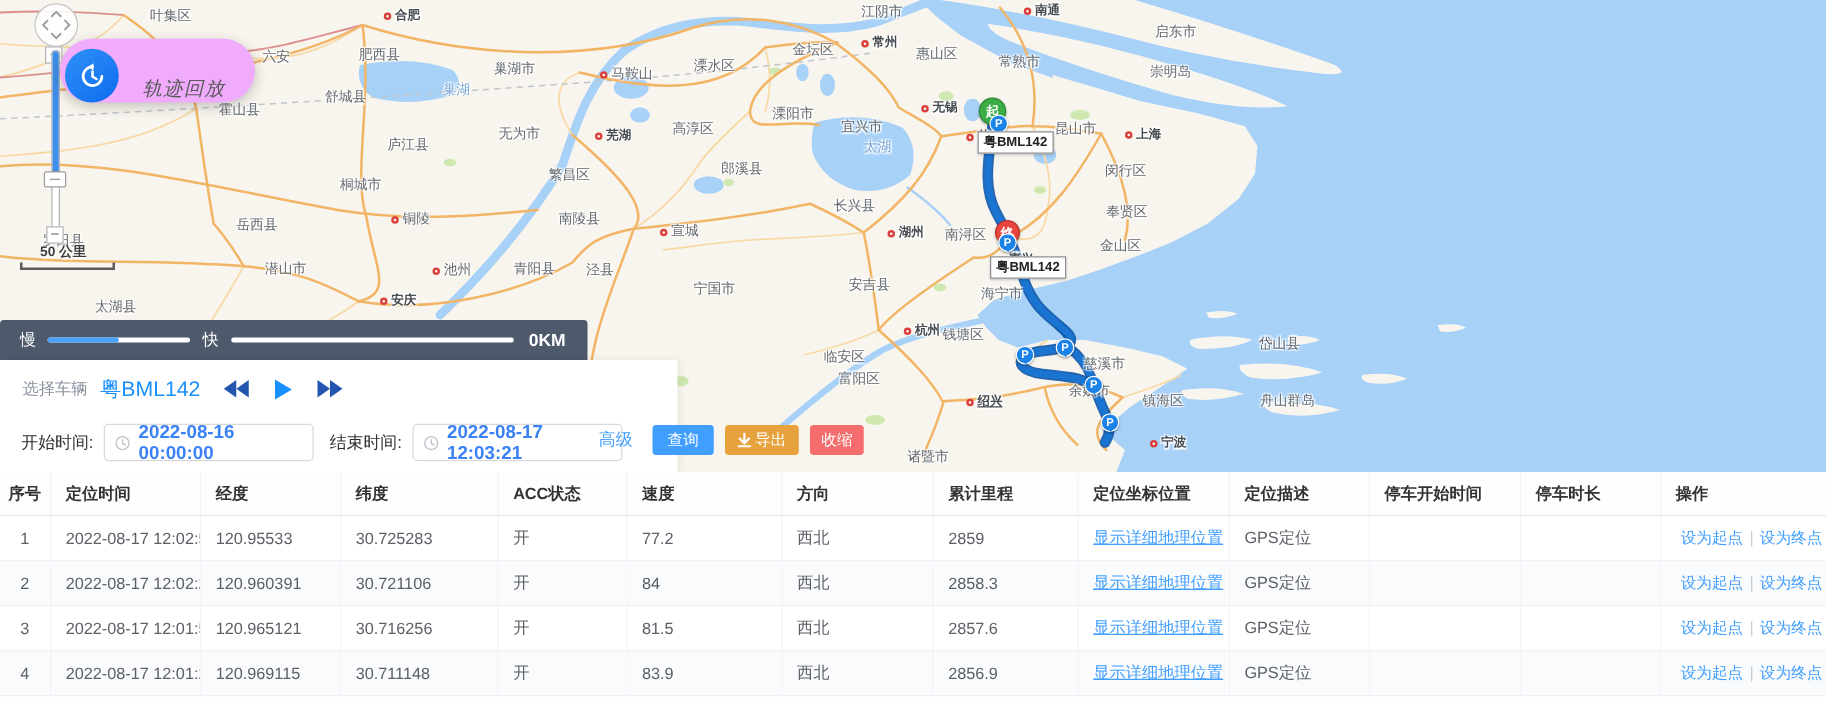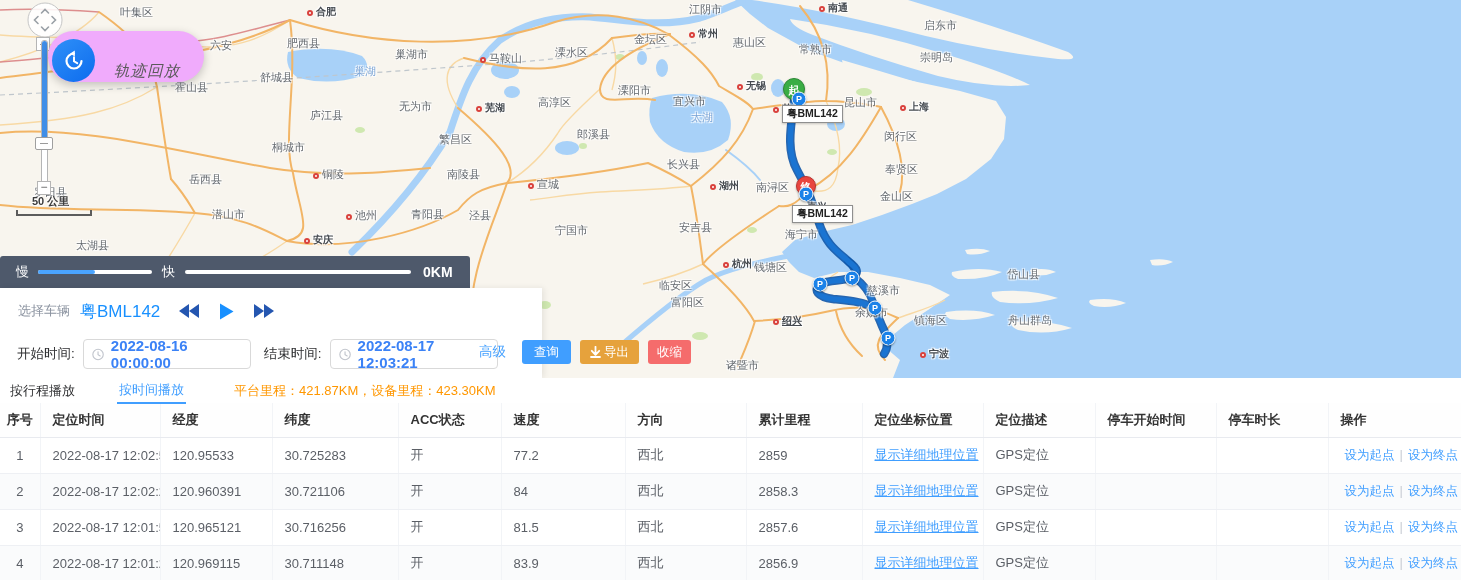--- a/index.html
+++ b/index.html
@@ -418,25 +418,20 @@
     <button class="btn export">
       <svg width="11" height="12" viewBox="0 0 11 12">
           <path d="M5.5,0.8 L5.5,7.5 M1.8,4.8 L5.5,8.8 L9.2,4.8 M1,11 L10,11" stroke="#fff" stroke-width="1.8" fill="none" stroke-linecap="round" stroke-linejoin="round"></path>
         </svg>
       <span>导出</span>
     </button>
     <button class="btn collapse">收缩</button>
   </div>
 
   <div class="bottom">
-    <div class="tabs">
-      <span class="tab">按行程播放</span>
-      <span class="tab active">按时间播放</span>
-      <span class="stats">平台里程：421.87KM，设备里程：423.30KM</span>
-    </div>
     <table class="grid">
       <colgroup>
         <col style="width:40px">
           <col style="width:120px">
           <col style="width:112px">
           <col style="width:126px">
         <col style="width:103px">
           <col style="width:124px">
           <col style="width:121px">
           <col style="width:116px">

